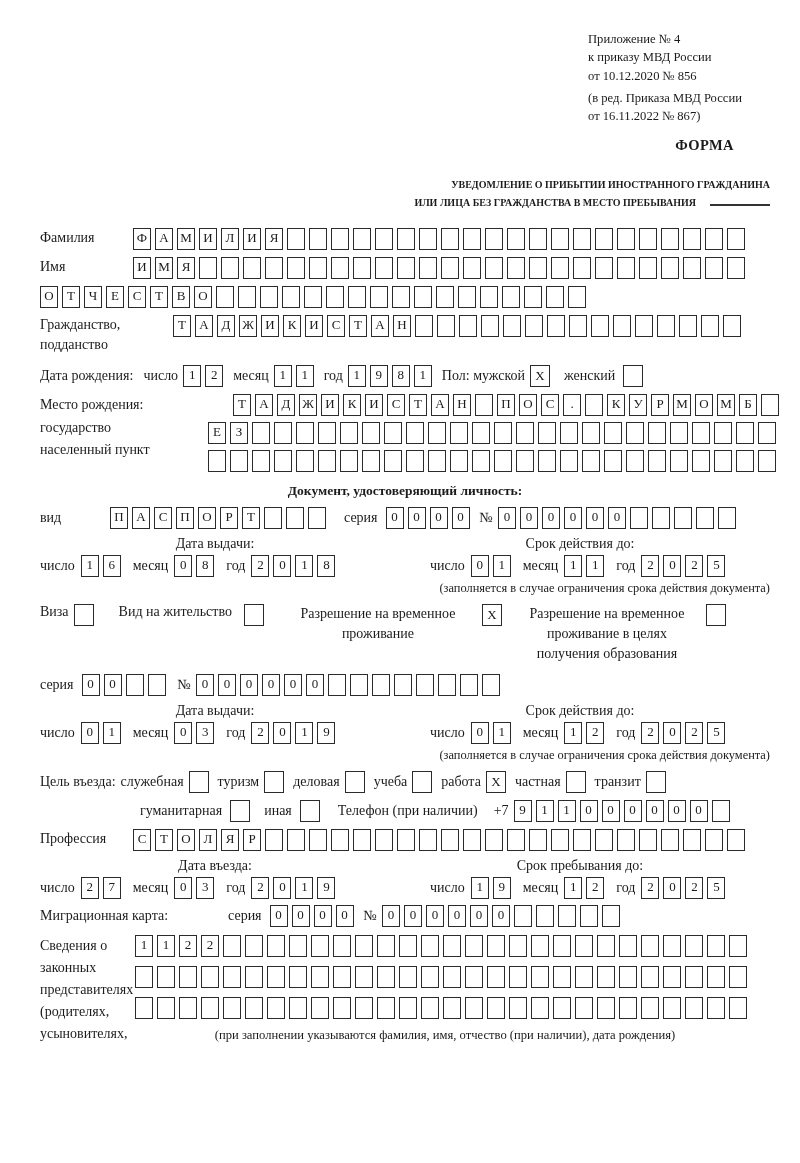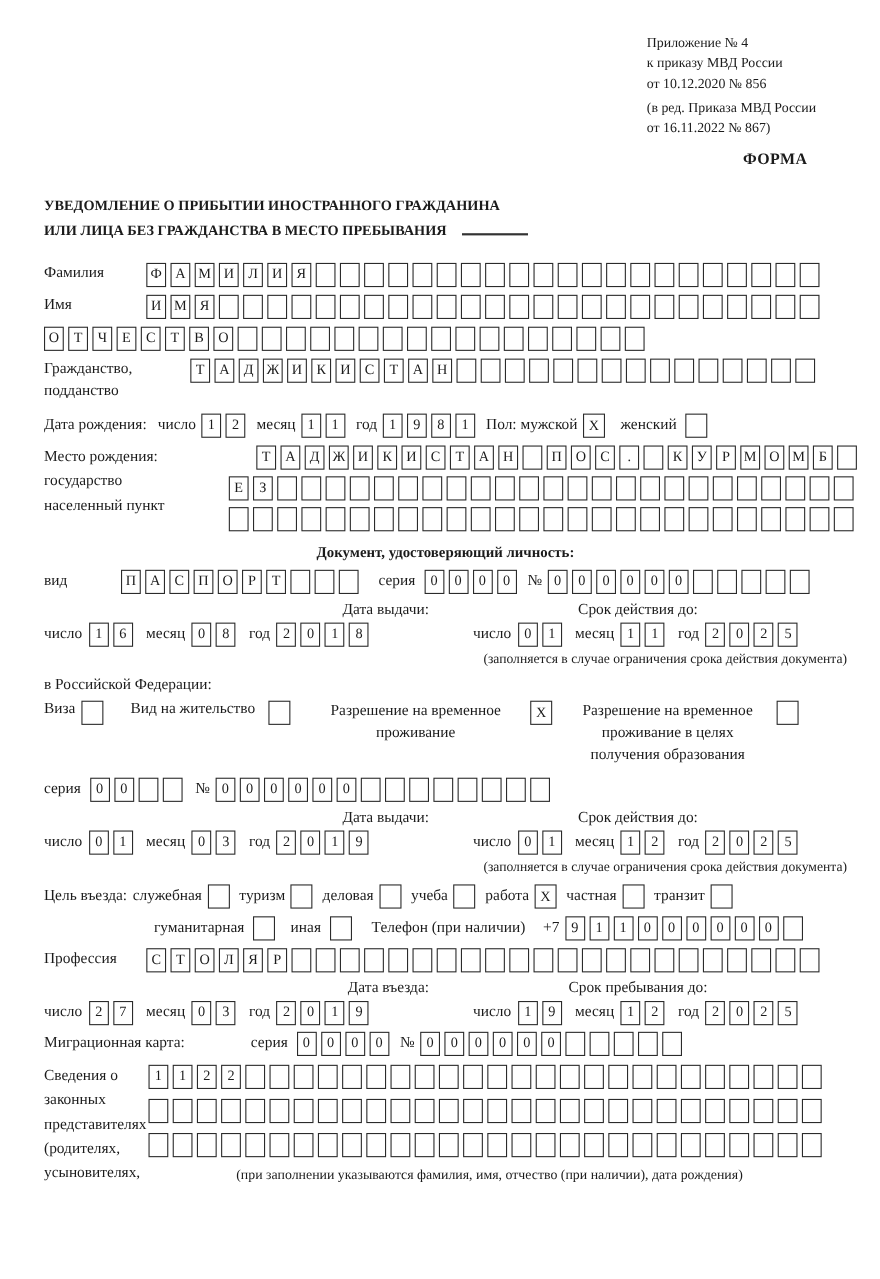--- a/index.html
+++ b/index.html
@@ -2,39 +2,39 @@
 <html lang="ru"><head>
 <meta charset="utf-8">
 <style>
   *{box-sizing:border-box;margin:0;padding:0}
   html,body{background:#ffffff}
   body{width:800px;font-family:"Liberation Serif","DejaVu Serif",serif;color:#1b1b1b}
   .page{position:relative;width:800px;height:1163px;padding:30px 30px 0 40px;overflow:hidden;background:#fff}
   .hdr-block{margin-left:548px;width:215px;font-size:12.6px;line-height:1.45}
   .hdr-note{margin-top:4px}
   .forma{margin-top:12px;text-align:right;padding-right:36px;font-weight:bold;font-size:14.5px;letter-spacing:.4px}
-  .title{margin-top:22px;text-align:left;font-weight:bold;font-size:13px;line-height:1.75}
+  .title{margin-top:22px;text-align:right;font-weight:bold;font-size:10px;line-height:1.75}
   .t-underline{display:inline-block;width:60px;border-bottom:2px solid #333;margin-left:14px}
   .sec-heading{margin-top:20px;text-align:center;font-weight:bold;font-size:13.7px;letter-spacing:.1px}
   .form-body{margin-top:17px;font-size:14px}
   .frow{display:flex;align-items:flex-start;margin-bottom:7px}
   .lbl{white-space:nowrap}
   .lblcol{flex:none;line-height:20px}
   .cells{display:inline-flex;flex:none}
   .cell{flex:none;width:18px;height:22px;border:1.7px solid #2b2b2b;margin-right:4px;text-align:center;font-size:13px;line-height:18px}
   .cb{display:inline-block;flex:none;width:20px;height:22px;border:1.7px solid #2b2b2b;text-align:center;font-size:13px;line-height:19px}
   .w93{width:93px}.w157{width:157px}.w133{width:133px}.w70{width:70px}
   .ml6{margin-left:6px}.ml8{margin-left:8px}.ml10{margin-left:10px}.ml14{margin-left:14px}.ml25{margin-left:25px}
   .mr5{margin-right:5px}.mr8{margin-right:8px}
   .bp-block,.rep-block{display:flex;align-items:flex-start;margin-bottom:5px}
   .bp-labels{flex:none;width:168px;line-height:22.5px}
   .bp-rows .cells{display:flex;margin-bottom:6px}
   .doc-heading{text-align:center;font-weight:bold;font-size:13.5px;margin:4px 0 8px}
   .dhead{display:flex;font-size:14px;margin-bottom:3px}
-  .dh-left{width:350px;text-align:right}
+  .dh-left{width:350px;text-align:center}
   .dh-right{width:300px;text-align:center;margin-left:40px}
   .dnums{display:flex;align-items:center;margin-bottom:4px}
   .dn-left{display:flex;align-items:center;width:350px}
   .dn-right{display:flex;align-items:center;margin-left:40px}
   .dnums .lbl{margin-right:6px}
   .dnums .cells{margin-right:8px}
   .note{text-align:right;font-size:12.4px;margin:0 0 8px}
   .para{font-size:14px;margin-bottom:6px}
   .cbrow{display:flex;align-items:flex-start;margin:2px 0 10px}
   .opt{display:flex;align-items:flex-start}
@@ -397,21 +397,20 @@
         <span class="cells">
             <span class="cell">2</span>
             <span class="cell">0</span>
             <span class="cell">2</span>
             <span class="cell">5</span>
           </span>
       </span>
     </div>
     <div class="note">(заполняется в случае ограничения срока действия документа)</div>
 
-    <div class="para">в Российской Федерации:</div>
 
     <div class="cbrow">
       <span class="opt">
         <span class="lbl mr5">Виза</span>
         <span class="cb"></span>
       </span>
       <span class="opt ml25">
         <span class="lbl" style="margin-right:12px">Вид на жительство</span>
         <span class="cb"></span>
       </span>

